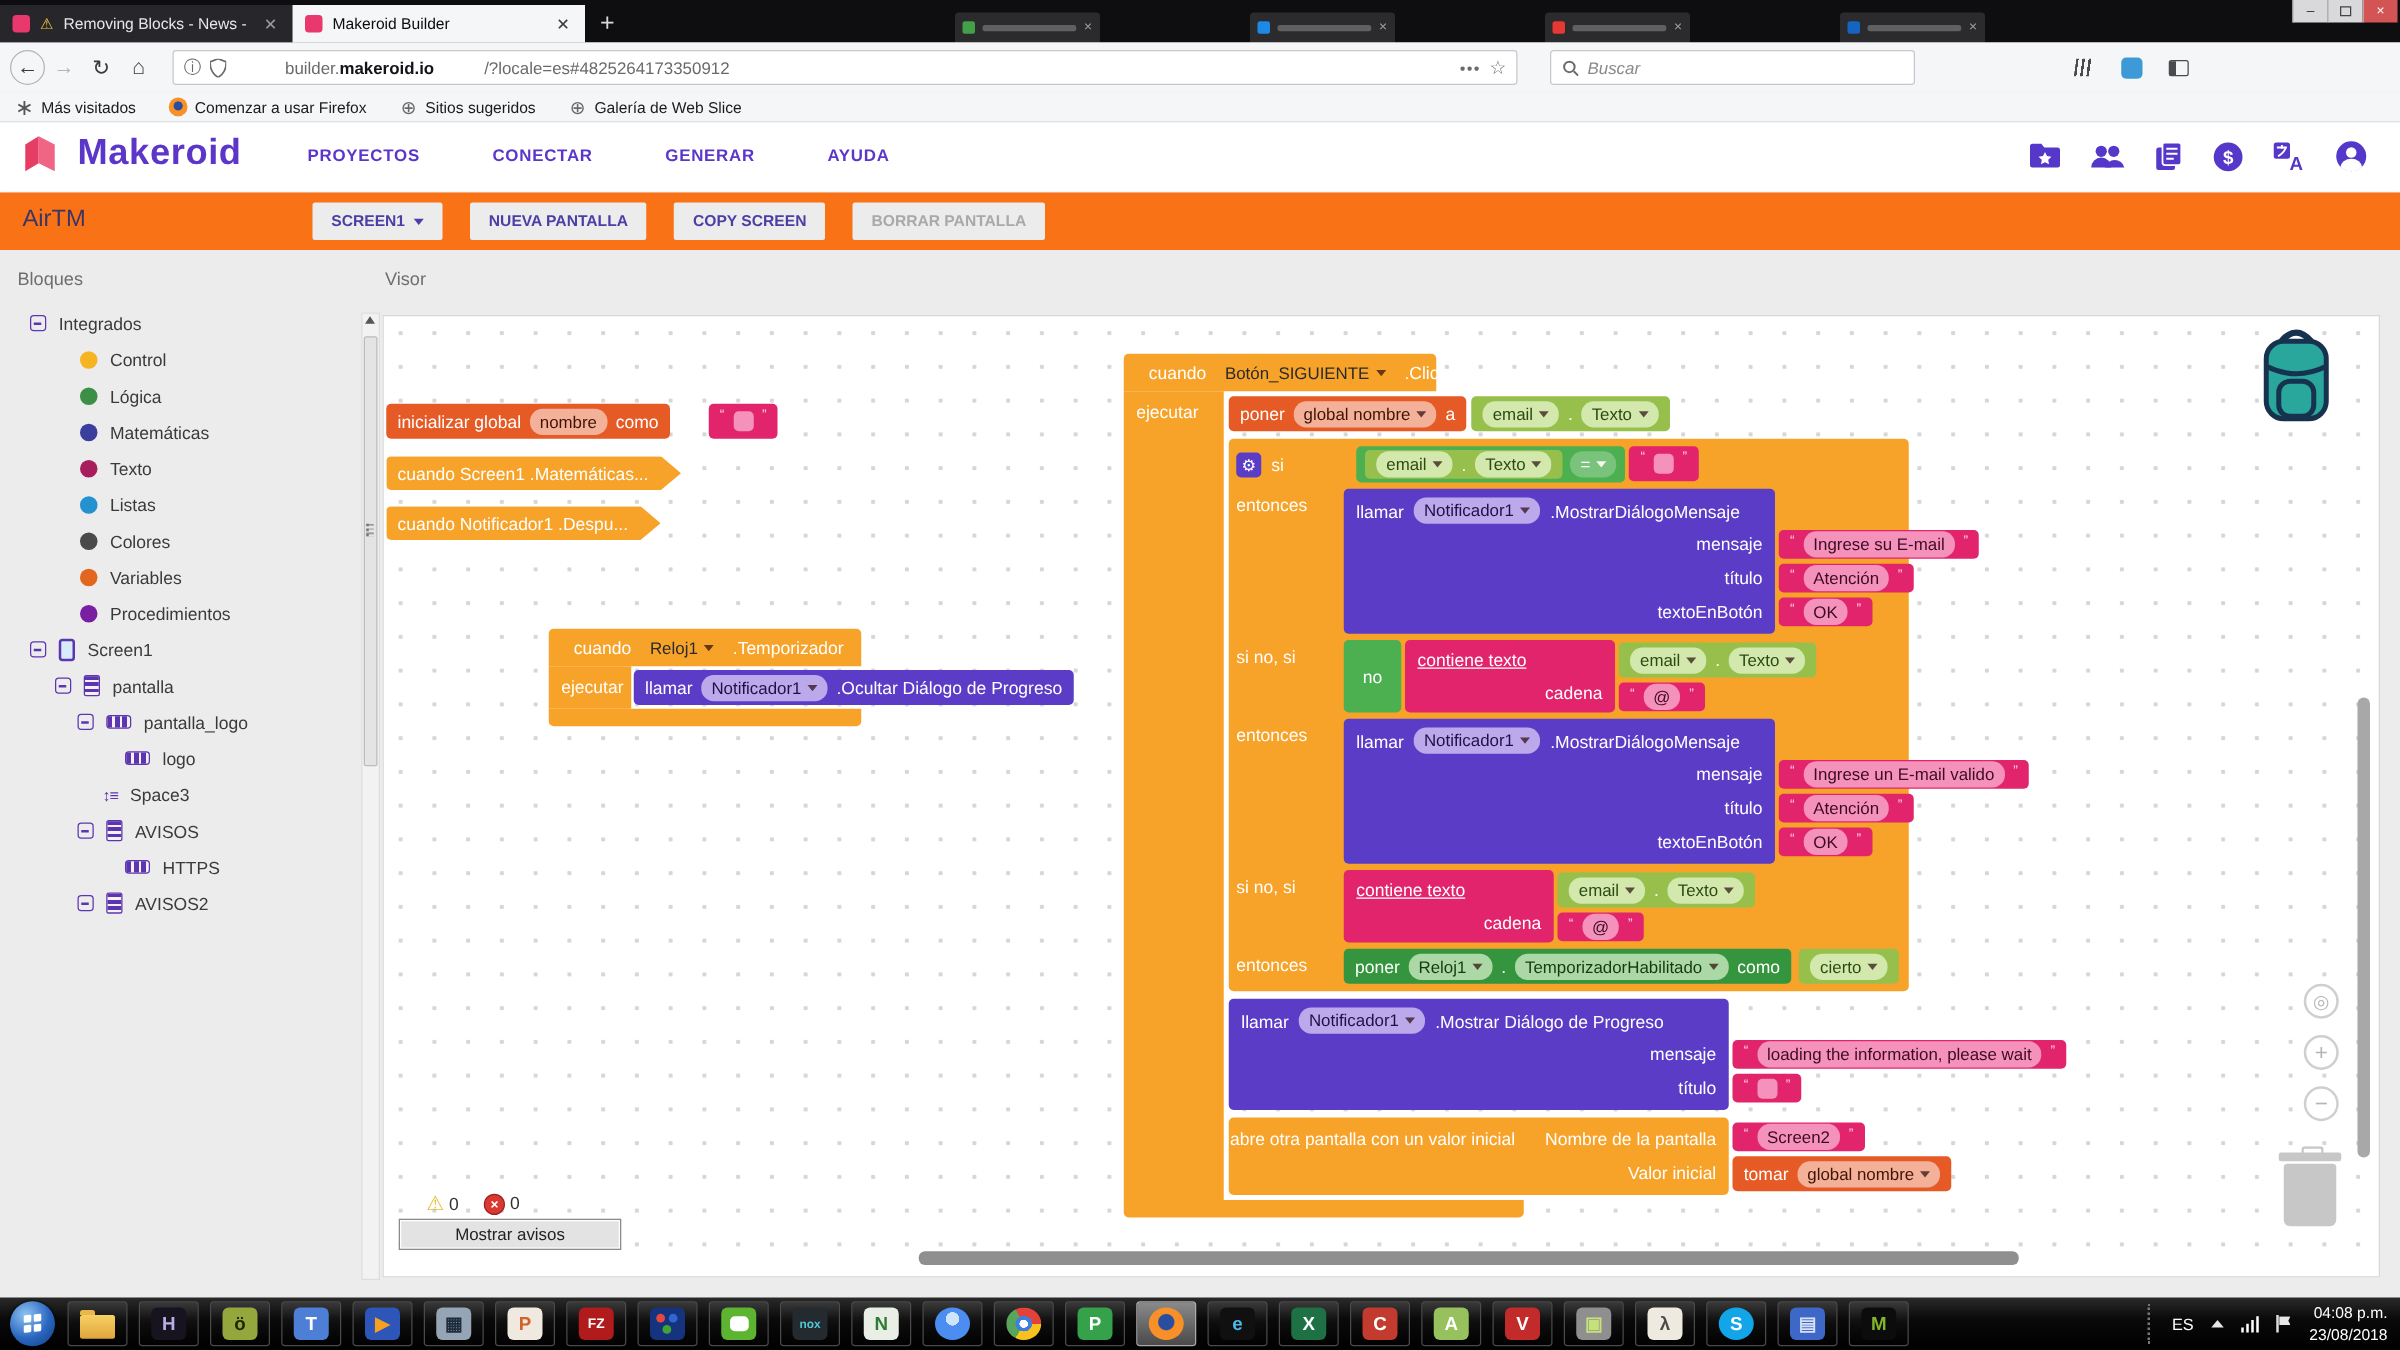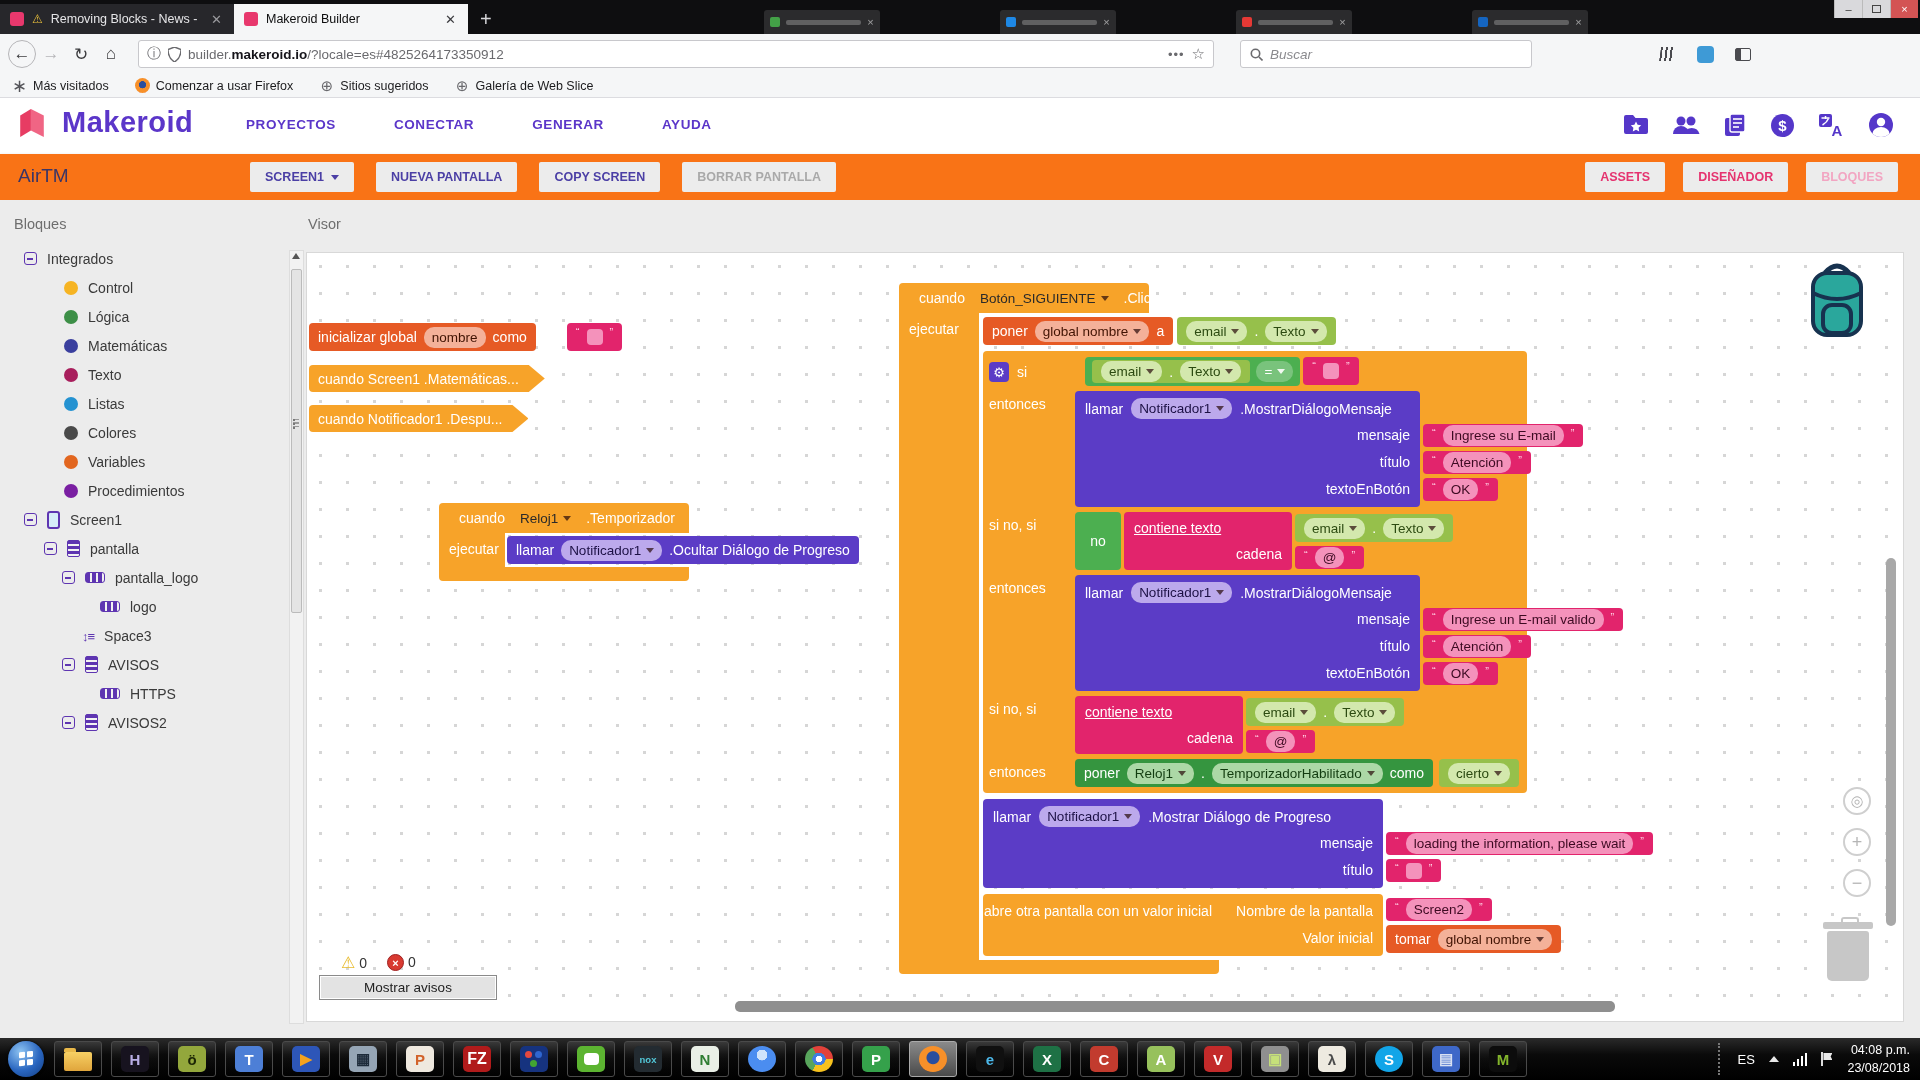--- a/index.html
+++ b/index.html
@@ -28,21 +28,21 @@
   .wb .maxbox { width:9px; height:8px; border:1.5px solid #444; display:block; }
 
   .navbar { position:absolute; left:0; top:34px; width:1920px; height:40px; background:#f5f6f7; display:flex; align-items:center; }
   .nbtn { width:30px; height:30px; display:flex; align-items:center; justify-content:center; font-size:17px; color:#3b3b3e; }
   .nbtn.back { border:1px solid #b5b5b8; border-radius:50%; width:28px; height:28px; margin-left:8px; }
   .nbtn.fwd { color:#b5b5b8; }
   .urlbar { margin-left:12px; width:1076px; height:28px; background:#fff; border:1px solid #c8c8cc; border-radius:3px; display:flex; align-items:center; padding:0 8px; gap:7px; font-size:13.5px; }
   .urlbar .info { color:#6a6a6e; font-size:14px; }
   .shield { width:13px; height:15px; }
   .urltxt { flex:1; white-space:nowrap; overflow:hidden; }
-  .urltxt .sub,.urltxt .path { color:#6a6a6e; }
+  .urltxt .sub,.urltxt .path { color:#6a6a6e;margin-left:40px; }
   .urltxt .dom { color:#15141a; font-weight:bold; }
   .uact { color:#6a6a6e; font-size:13px; letter-spacing:1px; }
   .ustar { color:#6a6a6e; font-size:15px; }
   .searchbox { margin-left:26px; width:292px; height:28px; background:#fff; border:1px solid #c8c8cc; border-radius:3px; display:flex; align-items:center; gap:7px; padding:0 9px; }
   .searchbox .ph { color:#8a8a8e; font-style:italic; font-size:13.5px; }
   .tbicon { width:30px; height:30px; display:flex; align-items:center; justify-content:center; margin-left:8px; color:#4a4a4f; }
   .lib { width:14px; height:14px; background:repeating-linear-gradient(90deg,#4a4a4f 0 2px,transparent 2px 5px); transform:skewX(-8deg); }
   .extblue { width:17px; height:17px; border-radius:4px; background:#3e9ad6; }
   .sbicon { width:16px; height:13px; border:1.5px solid #4a4a4f; border-radius:2px; background:linear-gradient(90deg,#4a4a4f 0 5px,transparent 5px); }
 
@@ -166,21 +166,21 @@
 
   
   .taskbar { position:absolute; left:0; top:1038px; width:1920px; height:42px; background:linear-gradient(#2a2a2a,#0a0a0a 40%,#000); display:flex; align-items:center; }
   .orb { width:36px; height:36px; border-radius:50%; margin:0 10px 0 8px; background:radial-gradient(circle at 35% 30%, #8ec4f2, #2a66c0 55%, #123c80); display:flex; align-items:center; justify-content:center; box-shadow:0 0 3px #000; }
   .winflag { width:6px; height:6px; background:#fff; border-radius:1px; box-shadow:8px 0 0 #fff, 0 8px 0 #fff, 8px 8px 0 #fff; margin:-8px 0 0 -8px; transform:skewY(-6deg); }
   .tbicons { display:flex; gap:9px; align-items:center; }
   .tbi { width:48px; height:36px; border:1px solid #4a4a4a; border-radius:3px; background:linear-gradient(rgba(255,255,255,0.10),rgba(255,255,255,0.02) 50%,rgba(0,0,0,0.2)); display:flex; align-items:center; justify-content:center; }
   .tbi.active { background:linear-gradient(#8a8a8a,#4a4a4a); border-color:#aaa; }
   .tglyph { width:28px; height:26px; border-radius:5px; display:flex; align-items:center; justify-content:center; font-weight:bold; font-size:15px; }
   .tbi[data-name="nox"] .tglyph { font-size:9.5px; }
-  .tbi[data-name="filezilla"] .tglyph { font-size:16px; }
+  .tbi[data-name="filezilla"] .tglyph { font-size:11px; }
   .tbi.round .tglyph { border-radius:50%; }
   .tbi.folder .tglyph { background:linear-gradient(#f7d064,#e0a53c); width:28px; height:19px; margin-top:4px; border-radius:2px; position:relative; }
   .tbi.folder .tglyph::before { content:""; position:absolute; top:-4px; left:0; width:12px; height:4px; background:#e8b84a; border-radius:2px 2px 0 0; }
   .tbi.dots .tglyph { position:relative; }
   .tbi.dots .tglyph::before { content:""; position:absolute; left:5px; top:5px; width:7px; height:7px; border-radius:50%; background:#e4483f; box-shadow:10px 0 0 #2f66d0, 5px 9px 0 #42a432; }
   .tbi.bubble .tglyph::before { content:""; width:15px; height:12px; background:#fff; border-radius:4px; }
   .tbi.chromium .tglyph { background:radial-gradient(circle at 50% 35%, #cfe3fb 0 24%, #4b8df0 25%); border-radius:50%; }
   .tbi.chrome .tglyph { background:radial-gradient(#fff 0 17%, #3f7de0 18% 33%, transparent 34%), conic-gradient(from -30deg, #e3423a 0 120deg, #f7c21e 0 240deg, #58a55c 0); border-radius:50%; }
   .tbi.firefox .tglyph { background:radial-gradient(circle at 50% 45%, #2a4e9e 0 30%, #f79029 35% 70%, #e55b0c 75%); border-radius:50%; }
   .tray { margin-left:auto; display:flex; align-items:center; gap:14px; padding-right:10px; color:#fff; }
@@ -349,25 +349,20 @@
   <span class="project" data-name="project-name">AirTM</span>
   <div class="sbuttons">
     <button class="gbtn" data-name="screen-selector">
         <span>SCREEN1</span>
         <span class="caret" data-name="chevron-down-icon"></span>
       </button>
     <button class="gbtn" data-name="new-screen-button">NUEVA PANTALLA</button>
     <button class="gbtn" data-name="copy-screen-button">COPY SCREEN</button>
     <button class="gbtn disabled" data-name="delete-screen-button">BORRAR PANTALLA</button>
   </div>
-  <div class="vbuttons">
-    <button class="vbtn" data-name="assets-button">ASSETS</button>
-    <button class="vbtn" data-name="designer-button">DISEÑADOR</button>
-    <button class="vbtn current" data-name="blocks-button">BLOQUES</button>
-  </div>
 </div>
 
 <div class="workspace" data-name="workspace">
   <span class="wtitle" style="left:14px; top:16px;" data-name="blocks-panel-title">Bloques</span>
   <span class="wtitle" style="left:308px; top:16px;" data-name="viewer-title">Visor</span>
 
   <div class="tree" data-name="blocks-tree">
 
   <div class="trow" data-name="tree-item" style="padding-left: 18px;">
         <span class="texp" data-name="collapse-icon"></span>

